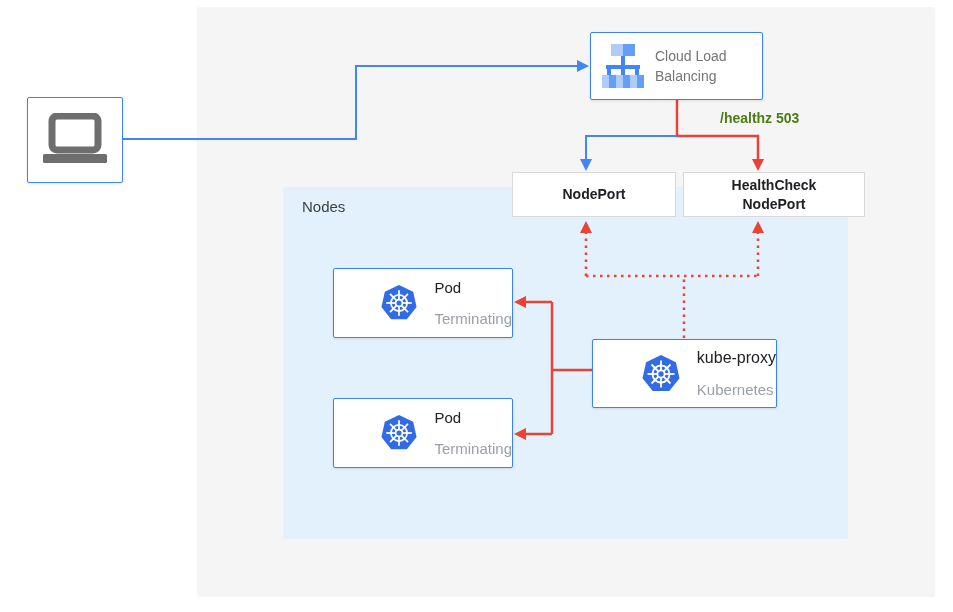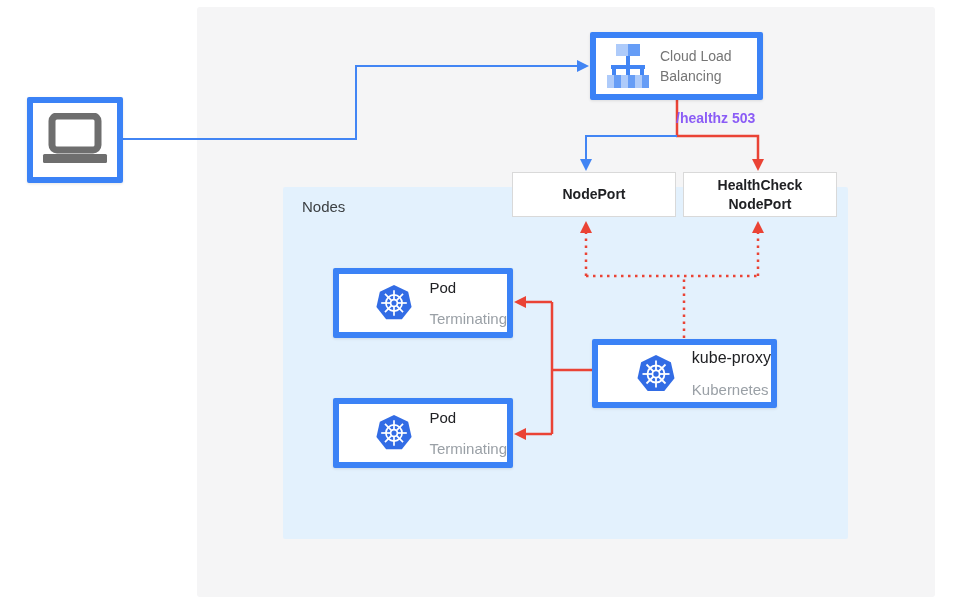--- a/index.html
+++ b/index.html
@@ -11,47 +11,47 @@
 
   
   .nodes-group{position:absolute;left:283px;top:187px;width:565px;height:352px;background:#e3f1fd;border-radius:2px;}
   .nodes-label{position:absolute;left:19px;top:11px;font-size:15px;color:#3c4043;}
 
   
   svg.wires{position:absolute;left:0;top:0;width:953px;height:612px;pointer-events:none;}
 
   
   .card{position:absolute;background:#ffffff;box-sizing:border-box;}
-  .shadowed{border:6px solid #3b82f6;box-shadow:0 1px 3px rgba(0,0,0,0.10);}
+  .shadowed{border:1px solid #3b82f6;box-shadow:0 1px 3px rgba(0,0,0,0.10);}
   .bordered{border:1px solid #d9d9d9;}
 
   .client-box{left:27px;top:97px;width:96px;height:86px;display:flex;align-items:center;justify-content:center;border-radius:2px;}
 
   .clb-box{left:590px;top:32px;width:173px;height:68px;display:flex;align-items:center;border-radius:2px;}
   .clb-box .icon-wrap{width:64px;display:flex;justify-content:center;}
   .clb-label{font-size:14px;line-height:1.45;color:#757575;width:92px;}
 
   .port-box{display:flex;align-items:center;justify-content:center;text-align:center;
             font-size:14px;font-weight:bold;color:#202124;line-height:1.35;}
   .nodeport-box{left:512px;top:172px;width:164px;height:45px;}
-  .hc-box{left:683px;top:172px;width:154px;height:45px;}
+  .hc-box{left:683px;top:172px;width:182px;height:45px;}
   .hc-box .wrap-label{width:120px;}
 
   .entity{display:flex;align-items:center;border-radius:2px;justify-content:flex-end;}
   .entity .icon-wrap{margin-left:16px;display:flex;}
   .entity .texts{margin-left:16px;}
   .entity .title{font-size:15px;color:#202124;}
   .entity .subtitle{font-size:15px;color:#9aa0a6;margin-top:14px;}
 
   .pod-top{left:333px;top:268px;width:180px;height:70px;}
   .pod-bottom{left:333px;top:398px;width:180px;height:70px;}
   .kproxy-box{left:592px;top:339px;width:185px;height:69px;}
   .kproxy-box .title{font-size:16px;}
 
-  .healthz{position:absolute;left:676px;top:110px;font-size:14px;font-weight:bold;color:#8b5cf6;white-space:nowrap;}
+  .healthz{position:absolute;left:720px;top:110px;font-size:14px;font-weight:bold;color:#4d7c0f;white-space:nowrap;}
 </style>
 </head>
 <body>
 
 <div class="stage">
 
   <div class="panel"></div>
 
   <div class="nodes-group">
     <div class="nodes-label">Nodes</div>

